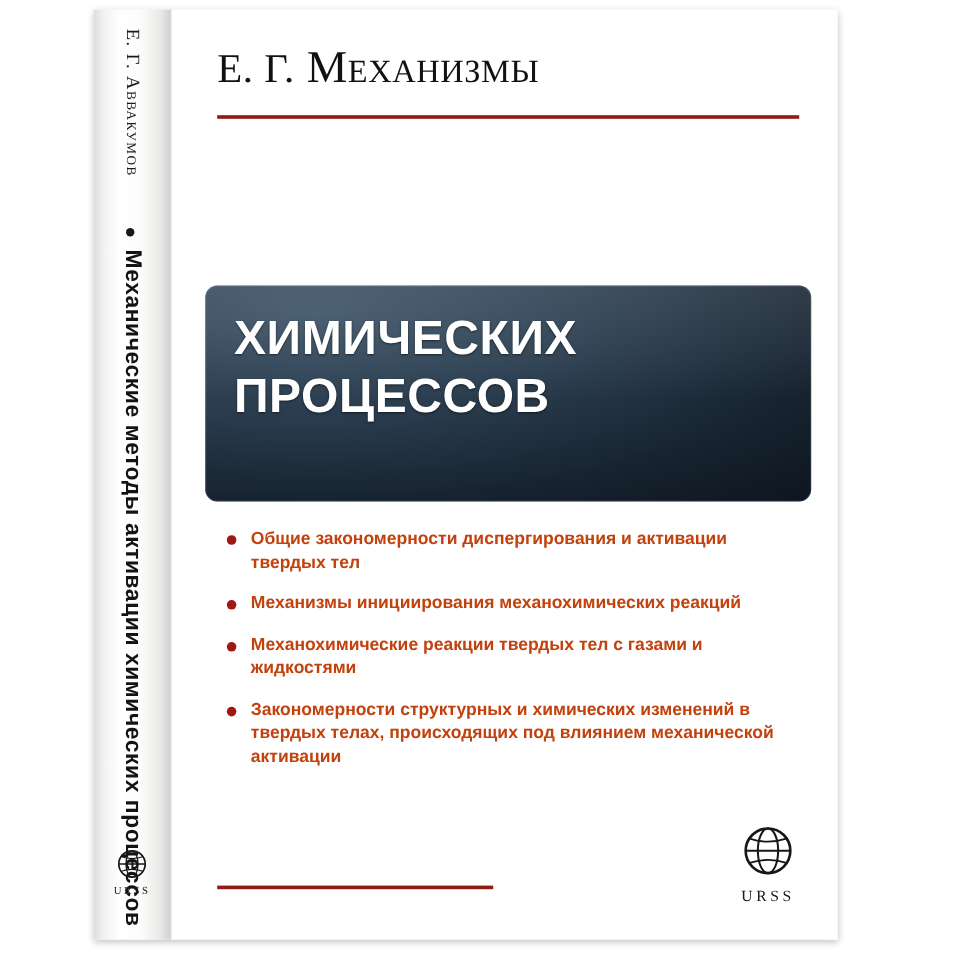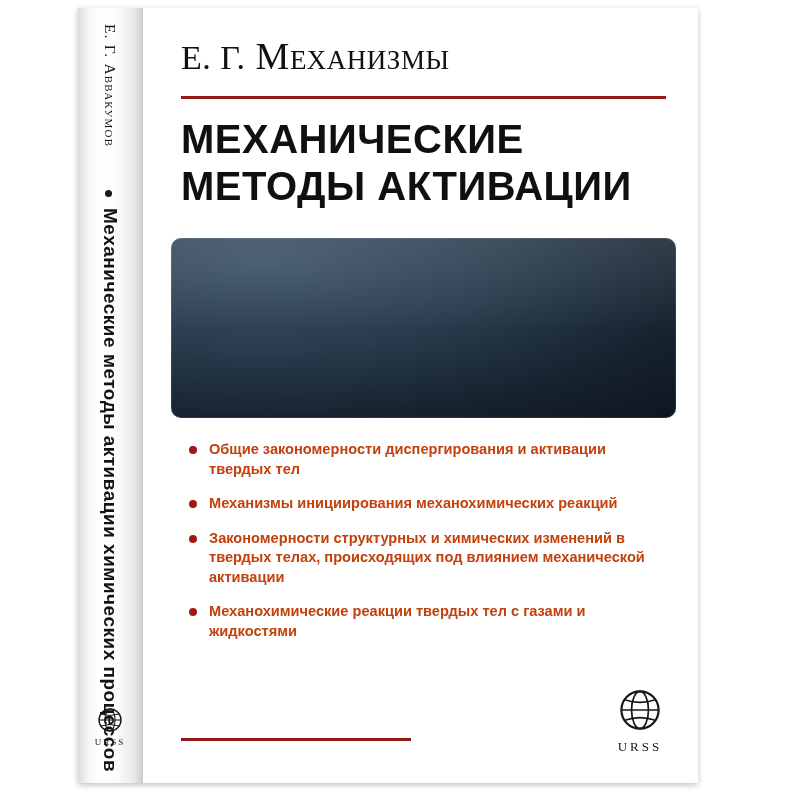--- a/index.html
+++ b/index.html
@@ -264,34 +264,34 @@
 
     <div class="cover">
 
       <div class="author-line">
         <span class="init">Е. Г.</span>
         <span>Механизмы</span>
       </div>
 
       <div class="rule"></div>
 
-      <div class="title-top">
-        <div>МЕХАНИЧЕСКИЕ</div>
-        <div>МЕТОДЫ АКТИВАЦИИ</div>
-      </div>
 
       <div class="title-box">
         <div class="sheen"></div>
+        <div class="boxtext">
+          <div>ХИМИЧЕСКИХ</div>
+          <div>ПРОЦЕССОВ</div>
+        </div>
       </div>
 
       <div class="bullets">
         <div class="bullet">Общие закономерности диспергирования и активации твердых тел</div>
         <div class="bullet">Механизмы инициирования механохимических реакций</div>
+        <div class="bullet">Механохимические реакции твердых тел с газами и жидкостями</div>
         <div class="bullet">Закономерности структурных и химических изменений в твердых телах, происходящих под влиянием механической активации</div>
-        <div class="bullet">Механохимические реакции твердых тел с газами и жидкостями</div>
       </div>
 
       <div class="cover-bottom-rule"></div>
 
       <div class="cover-logo">
         <svg width="44" height="44" viewBox="0 0 26 26">
           <circle cx="13" cy="13" r="11" fill="none" stroke="#15171a" stroke-width="1.3"></circle>
           <ellipse cx="13" cy="13" rx="5" ry="11" fill="none" stroke="#15171a" stroke-width="1"></ellipse>
           <line x1="2" y1="13" x2="24" y2="13" stroke="#15171a" stroke-width="1"></line>
           <path d="M4 7 Q13 10 22 7" fill="none" stroke="#15171a" stroke-width="0.9"></path>

